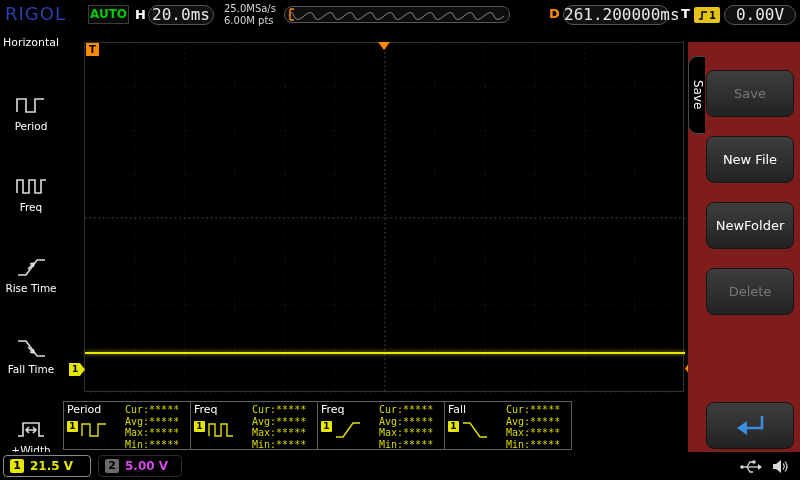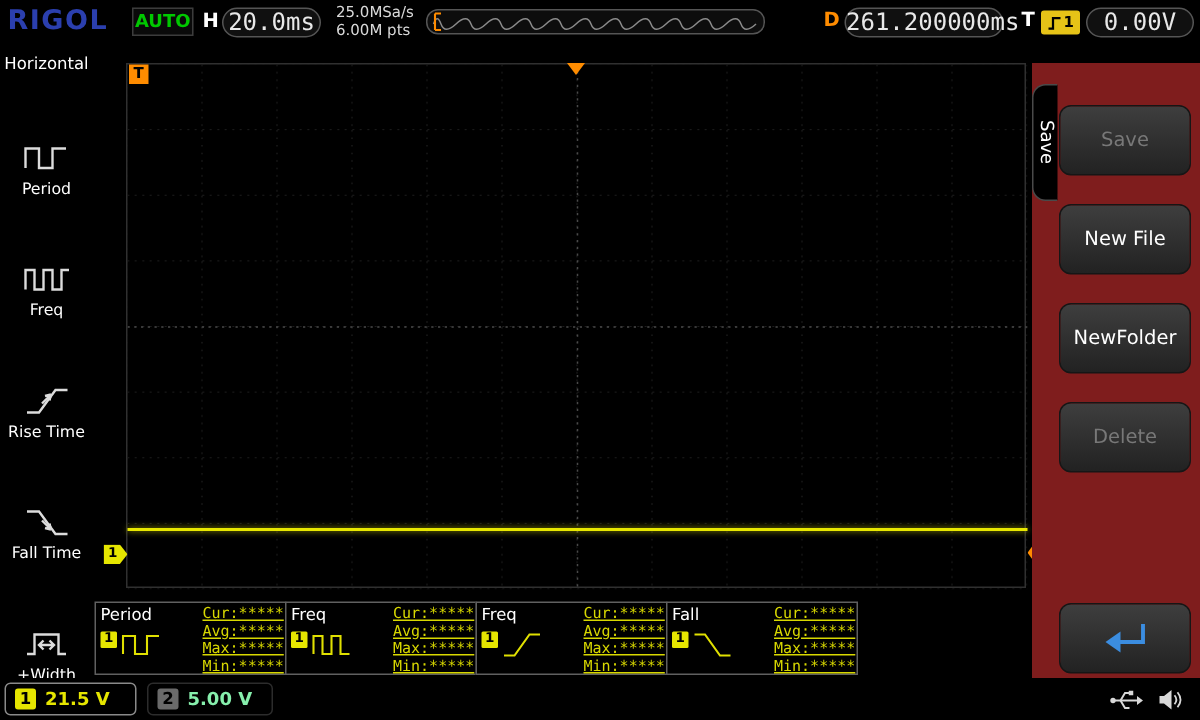--- a/index.html
+++ b/index.html
@@ -2,21 +2,21 @@
 <html><head>
 <meta charset="utf-8">
 <style>
   * { margin:0; padding:0; box-sizing:border-box; }
   html,body { background:#000; }
   body { font-family:"DejaVu Sans","Liberation Sans",sans-serif; }
   .screen { position:relative; width:800px; height:480px; background:#000; overflow:hidden; }
 
   
   .topbar { position:absolute; left:0; top:0; width:800px; height:30px; background:#000; }
-  .logo { position:absolute; left:5px; top:3px; font-size:18px; font-weight:bold; letter-spacing:1px; color:#2b3fae; }
+  .logo { position:absolute; left:5px; top:3px; font-size:18px; font-weight:normal; letter-spacing:1px; color:#2b3fae; }
   .auto-badge { position:absolute; left:88px; top:5px; width:41px; height:19px; border:1px solid #3c3c3c; background:#0a0a0a; color:#00c800; font-weight:bold; font-size:12px; text-align:center; line-height:17px; }
   .h-label { position:absolute; left:135px; top:7px; color:#fff; font-weight:bold; font-size:13px; }
   .pillbox { position:absolute; height:20px; top:5px; border:1px solid #555; border-radius:10px; background:#101010; color:#e8e8e8; font-size:16px; text-align:center; line-height:18px; font-family:"DejaVu Sans Mono","Liberation Mono",monospace; }
   .timebase-box { left:148px; width:66px; }
   .rate-block { position:absolute; left:224px; top:3px; color:#d8d8d8; font-size:10px; line-height:12px; }
   .preview { position:absolute; left:284px; top:6px; width:226px; height:17px; border:1px solid #555; border-radius:8px; background:#0d0d0d; overflow:hidden; }
   .d-label { position:absolute; left:549px; top:6px; color:#ff8c00; font-weight:bold; font-size:13px; }
   .delay-box { left:563px; width:106px; }
   .t-label { position:absolute; left:681px; top:6px; color:#fff; font-weight:bold; font-size:13px; }
   .trig-badge { position:absolute; left:694px; top:7px; width:26px; height:16px; background:#e6c317; border-radius:2px; display:flex; align-items:center; justify-content:center; gap:1px; color:#000; font-size:10px; font-weight:bold; }
@@ -37,39 +37,39 @@
   .ch1-marker { position:absolute; left:69px; top:363px; width:16px; height:13px; background:#e6e600; clip-path:polygon(0 0,68% 0,100% 50%,68% 100%,0 100%); color:#000; font-size:9px; font-weight:bold; line-height:13px; padding-left:3px; }
   .trigR-marker { position:absolute; left:685px; top:362px; width:15px; height:13px; background:#ff8c00; clip-path:polygon(32% 0,100% 0,100% 100%,32% 100%,0 50%); color:#000; font-size:9px; font-weight:bold; line-height:13px; padding-left:5px; }
 
   
   .meas-row { position:absolute; left:63px; top:401px; display:flex; }
   .panel { width:128px; height:49px; border:1px solid #606060; background:#000; position:relative; margin-right:-1px; }
   .panel-name { position:absolute; left:3px; top:1px; color:#fff; font-size:11px; }
   .panel-ch { position:absolute; left:3px; top:19px; width:11px; height:11px; background:#e6e600; color:#000; font-size:9px; font-weight:bold; text-align:center; line-height:11px; border-radius:1px; }
   .panel-icon { position:absolute; left:17px; top:18px; }
   .panel-icon path { stroke:#e0e000; stroke-width:1.4; fill:none; }
-  .panel-stats { position:absolute; left:71px; top:2px; color:#d8d800; font-size:10px; line-height:11.5px; font-family:"DejaVu Sans Mono","Liberation Mono",monospace;text-decoration:underline; }
+  .panel-stats { position:absolute; left:61px; top:2px; color:#d8d800; font-size:10px; line-height:11.5px; font-family:"DejaVu Sans Mono","Liberation Mono",monospace; }
 
   
   .right-menu { position:absolute; left:688px; top:42px; width:112px; height:450px; background:#7f1d1d; }
   .menu-tab { position:absolute; left:0; top:14px; width:17px; height:78px; color:#fff; font-size:12px; writing-mode:vertical-rl; text-align:center; border:1px solid #4a4a4a; border-right:none; border-radius:9px 0 0 9px; background:#000; line-height:15px; }
   .menu-btn { position:absolute; left:18px; width:88px; height:47px; background:linear-gradient(#3e3e3e,#222); border:1px solid #161616; border-radius:8px; color:#fff; font-size:13px; display:flex; align-items:center; justify-content:center; cursor:pointer; }
   .menu-btn.disabled { color:#787878; }
 
   
   .statusbar { position:absolute; left:0; top:452px; width:800px; height:28px; background:#000; }
   .ch-block { position:absolute; top:3px; height:22px; border-radius:4px; display:flex; align-items:center; gap:6px; padding:0 6px; }
   .ch1-block { left:3px; width:88px; border:1px solid #8a8a8a; }
   .ch2-block { left:98px; width:84px; border:1px solid #2c2c2c; }
   .ch-num { width:14px; height:14px; font-weight:bold; font-size:11px; text-align:center; line-height:14px; border-radius:2px; color:#000; }
   .ch1-num { background:#e6e600; }
   .ch2-num { background:#6a6a6a; }
   .ch-val { font-size:12px; font-weight:bold; }
   .ch1-val { color:#e6e600; }
-  .ch2-val { color:#86efac; }
+  .ch2-val { color:#d946ef; }
   .status-icons { position:absolute; right:10px; top:6px; display:flex; gap:8px; align-items:center; }
 </style>
 </head>
 <body>
 
 <div class="screen">
 
   <div class="topbar">
     <div class="logo">RIGOL</div>
     <div class="auto-badge">AUTO</div>

